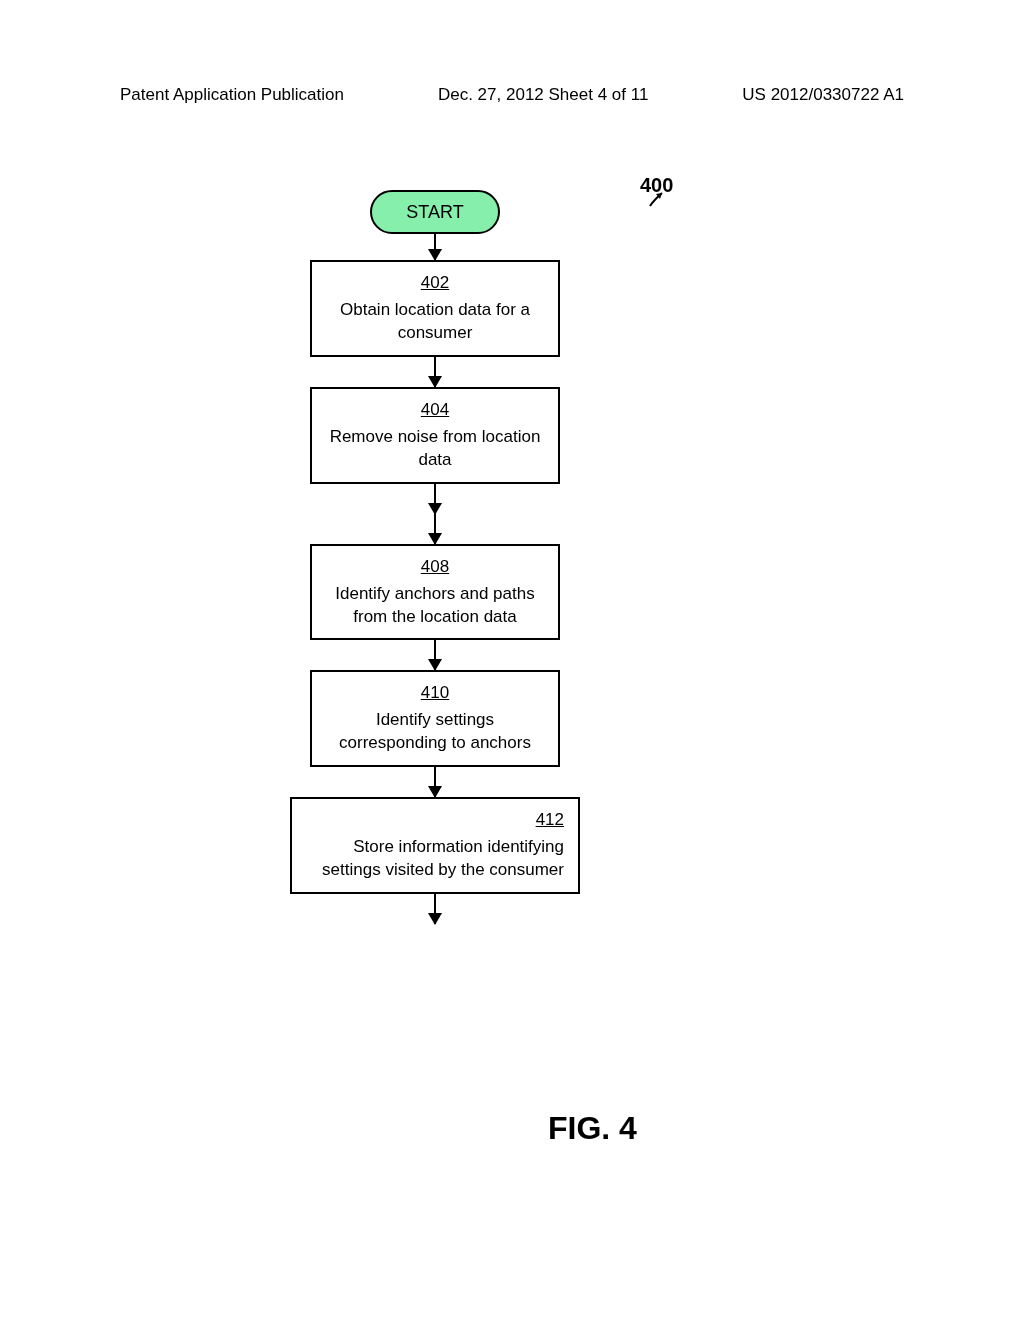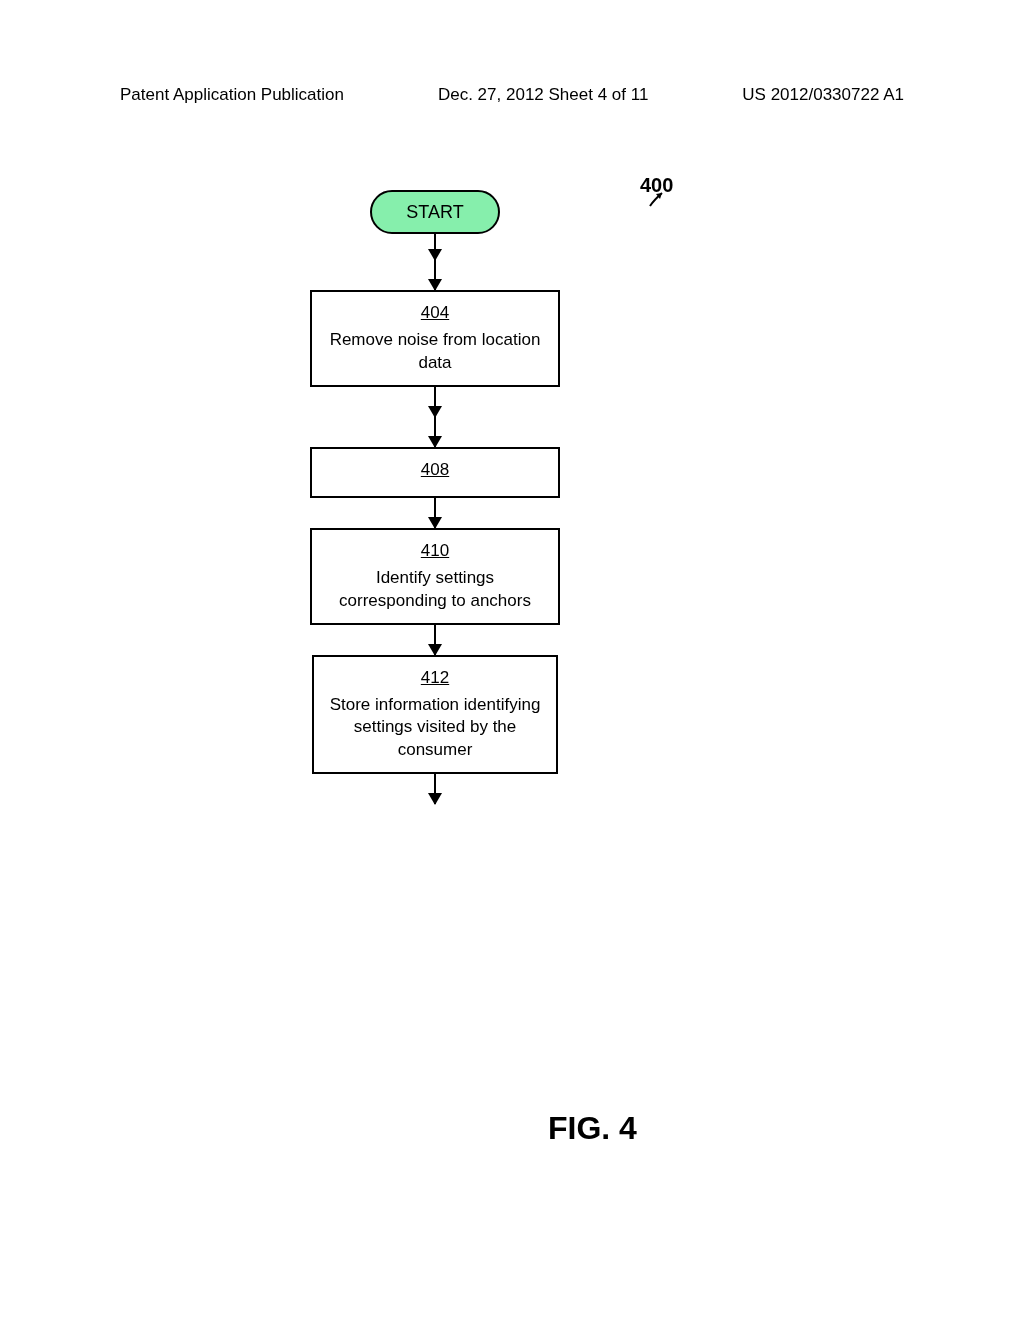--- a/index.html
+++ b/index.html
@@ -65,21 +65,22 @@
     }
     .process-box .step-num {
       text-decoration: underline;
       display: block;
       margin-bottom: 4px;
     }
     .box-402, .box-404, .box-406, .box-408, .box-410 {
       width: 250px;
     }
     .box-412 {
-      width: 246px;
+      width: 290px;
+      text-align: right;
     }
     .arrow-container {
       display: flex;
       justify-content: center;
       margin: 0;
     }
     .arrow {
       width: 2.5px;
       height: 30px;
       background: black;
@@ -132,20 +133,24 @@
 <div class="flowchart">
 
   <div class="terminal">
     <span>START</span>
   </div>
 
   <div class="arrow-container">
       <div class="arrow arrow-short"></div>
     </div>
 
+  <div class="process-box box-402">
+    <span class="step-num">402</span>
+    <span>Obtain location data for a consumer</span>
+  </div>
 
   <div class="arrow-container">
       <div class="arrow"></div>
     </div>
 
   <div class="process-box box-404">
     <span class="step-num">404</span>
     <span>Remove noise from location data</span>
   </div>
 
@@ -153,20 +158,21 @@
       <div class="arrow"></div>
     </div>
 
 
   <div class="arrow-container">
       <div class="arrow"></div>
     </div>
 
   <div class="process-box box-408">
     <span class="step-num">408</span>
+    <span>Identify anchors and paths from the location data</span>
   </div>
 
   <div class="arrow-container">
       <div class="arrow"></div>
     </div>
 
   <div class="process-box box-410">
     <span class="step-num">410</span>
     <span>Identify settings corresponding to anchors</span>
   </div>

